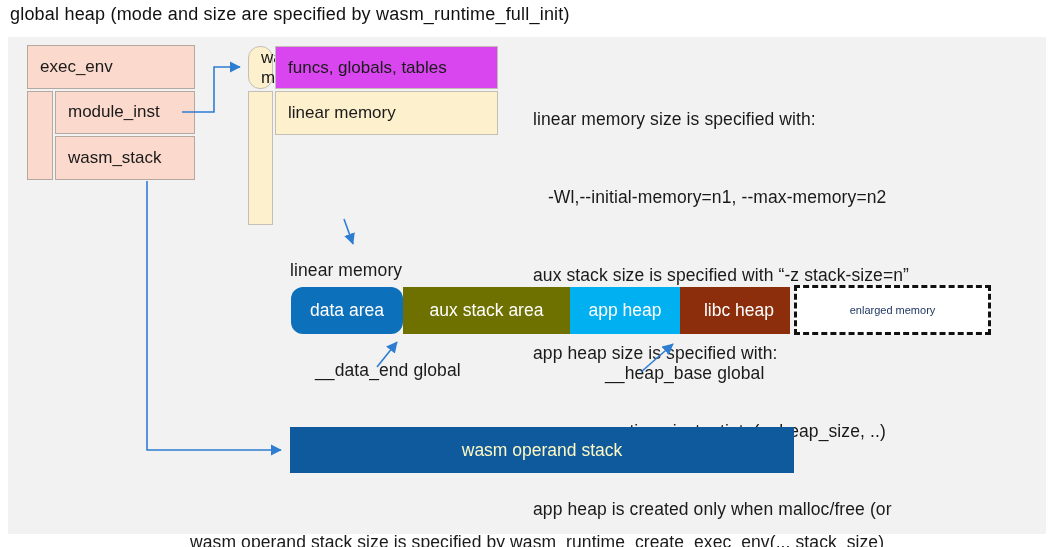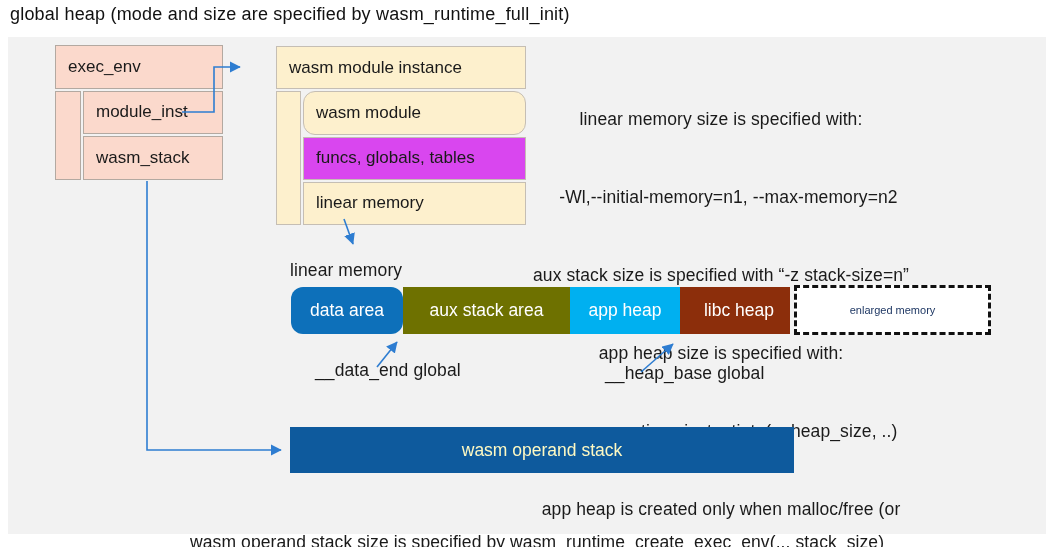--- a/index.html
+++ b/index.html
@@ -1,23 +1,23 @@
 <!DOCTYPE html>
 <html><head>
 <meta charset="utf-8">
 <style>
   * { margin: 0; padding: 0; box-sizing: border-box; }
   html,body { width:1054px; height:547px; background:#ffffff;
     font-family:"Liberation Sans", sans-serif; color:#1a1a1a; overflow:hidden; }
   .page { position:relative; width:1054px; height:547px; }
-  .abs { position:absolute;text-align:center; }
+  .abs { position:absolute; }
   .title { left:10px; top:4px; font-size:18px; letter-spacing:.2px; color:#111; }
   .panel { left:8px; top:37px; width:1038px; height:497px; }
   
-  .tbl { display:grid; gap:2px;margin-left:28px; }
+  .tbl { display:grid; gap:2px; }
   .tbl .cell { border:1px solid #b3a9a1; font-size:17px; display:flex;
     align-items:center; padding-left:12px; }
   .exec-tbl { left:27px; top:45px; width:168px; height:135px;
     grid-template-columns:26px 1fr; grid-template-rows:1fr 1fr 1fr; }
   .exec-tbl .hdr { grid-column:1 / span 2; }
   .exec-tbl .strip { grid-row:2 / span 2; padding-left:0; }
   .inst-tbl { left:248px; top:46px; width:250px; height:179px;
     grid-template-columns:25px 1fr; grid-template-rows:1fr 1fr 1fr 1fr; }
   .inst-tbl .cell { border-color:#c5beb4; }
   .inst-tbl .hdr { grid-column:1 / span 2; }
@@ -50,21 +50,20 @@
   <div class="abs panel" style="background-color: rgb(242, 242, 242);"></div>
 
   <div class="abs tbl exec-tbl">
     <div class="cell hdr" style="background-color: rgb(251, 217, 204);">exec_env</div>
     <div class="cell strip" style="background-color: rgb(251, 217, 204);"></div>
     <div class="cell" style="background-color: rgb(251, 217, 204);">module_inst</div>
     <div class="cell" style="background-color: rgb(251, 217, 204);">wasm_stack</div>
   </div>
 
   <div class="abs tbl inst-tbl">
-    <div class="cell hdr" style="background-color: rgb(253, 240, 205);">wasm module instance</div>
     <div class="cell strip" style="background-color: rgb(253, 240, 205);"></div>
     <div class="cell" style="background-color: rgb(253, 240, 205); border-radius: 12px;">wasm module</div>
     <div class="cell" style="background-color: #d946ef;">funcs, globals, tables</div>
     <div class="cell" style="background-color: rgb(253, 240, 205);">linear memory</div>
   </div>
 
   <div class="abs notes">
     <div>linear memory size is specified with:</div>
     <div>   -Wl,--initial-memory=n1, --max-memory=n2</div>
     <div>aux stack size is specified with “-z stack-size=n”</div>

